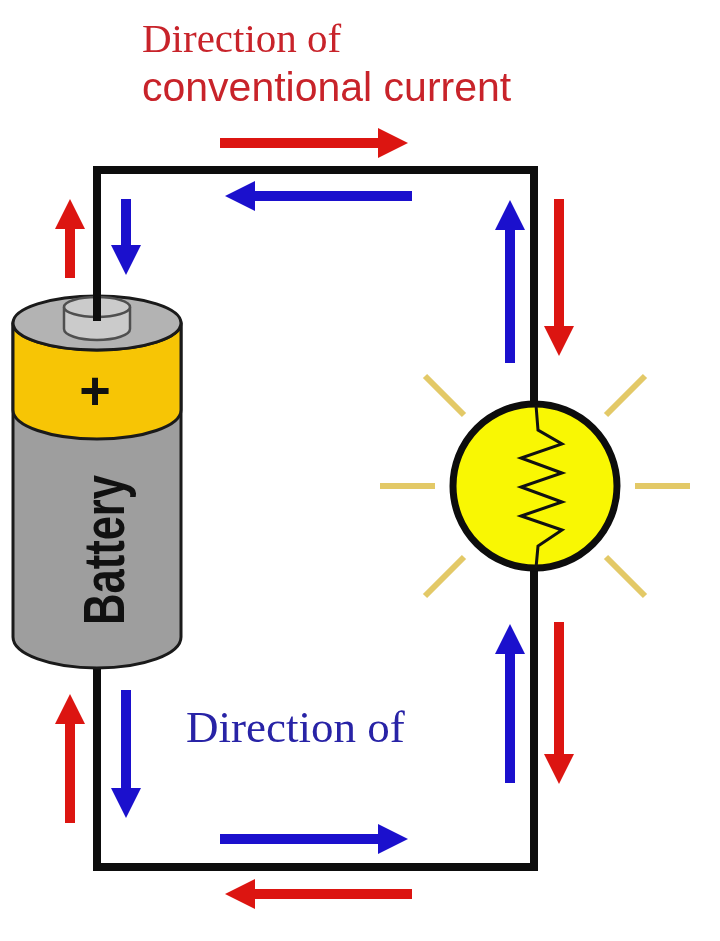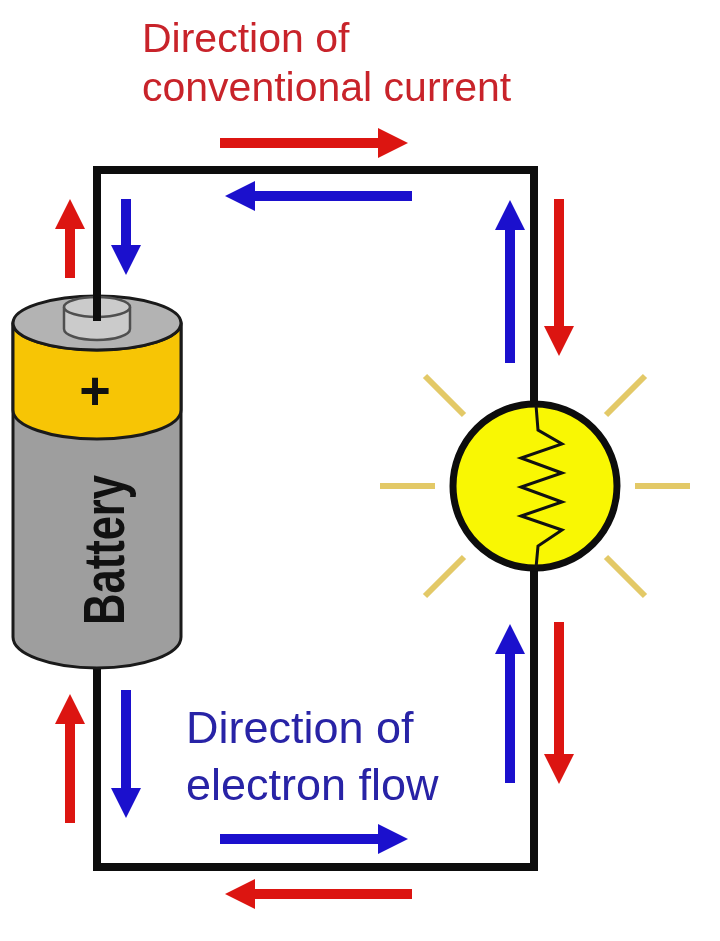--- a/index.html
+++ b/index.html
@@ -2,21 +2,21 @@
 <html><head>
 <meta charset="utf-8">
 <style>
   html,body{margin:0;padding:0;background:#ffffff;}
   #stage{
     position:relative;width:720px;height:941px;background:#ffffff;overflow:hidden;
     font-family:"Liberation Sans", sans-serif;
   }
   #stage svg{position:absolute;left:0;top:0;}
   .caption{position:absolute;white-space:nowrap;}
-  .caption .l1{display:block;font-weight:400;}
+  .caption .l1{display:block;font-weight:400;font-family:Liberation Serif, serif;}
   .caption .l2{display:block;font-weight:400;}
   #cap-top{left:142px;top:14px;font-size:41px;line-height:49px;color:#c8232a;}
   #cap-bottom{left:186px;top:699px;font-size:45px;line-height:57px;color:#2823a6;}
 </style>
 </head>
 <body>
 
 <div id="stage">
 
   <svg width="720" height="941" viewBox="0 0 720 941">
@@ -76,16 +76,15 @@
       <line x1="412" y1="894" x2="252" y2="894" marker-end="url(#ah-red)" stroke="#dc1511"></line>
     </g>
   </svg>
 
   <div id="cap-top" class="caption">
     <span class="l1">Direction of</span>
     <span class="l2">conventional current</span>
   </div>
   <div id="cap-bottom" class="caption">
     <span class="l1">Direction of</span>
-    <span class="l2">electron flow</span>
   </div>
 
 </div>
 
 </body></html>

